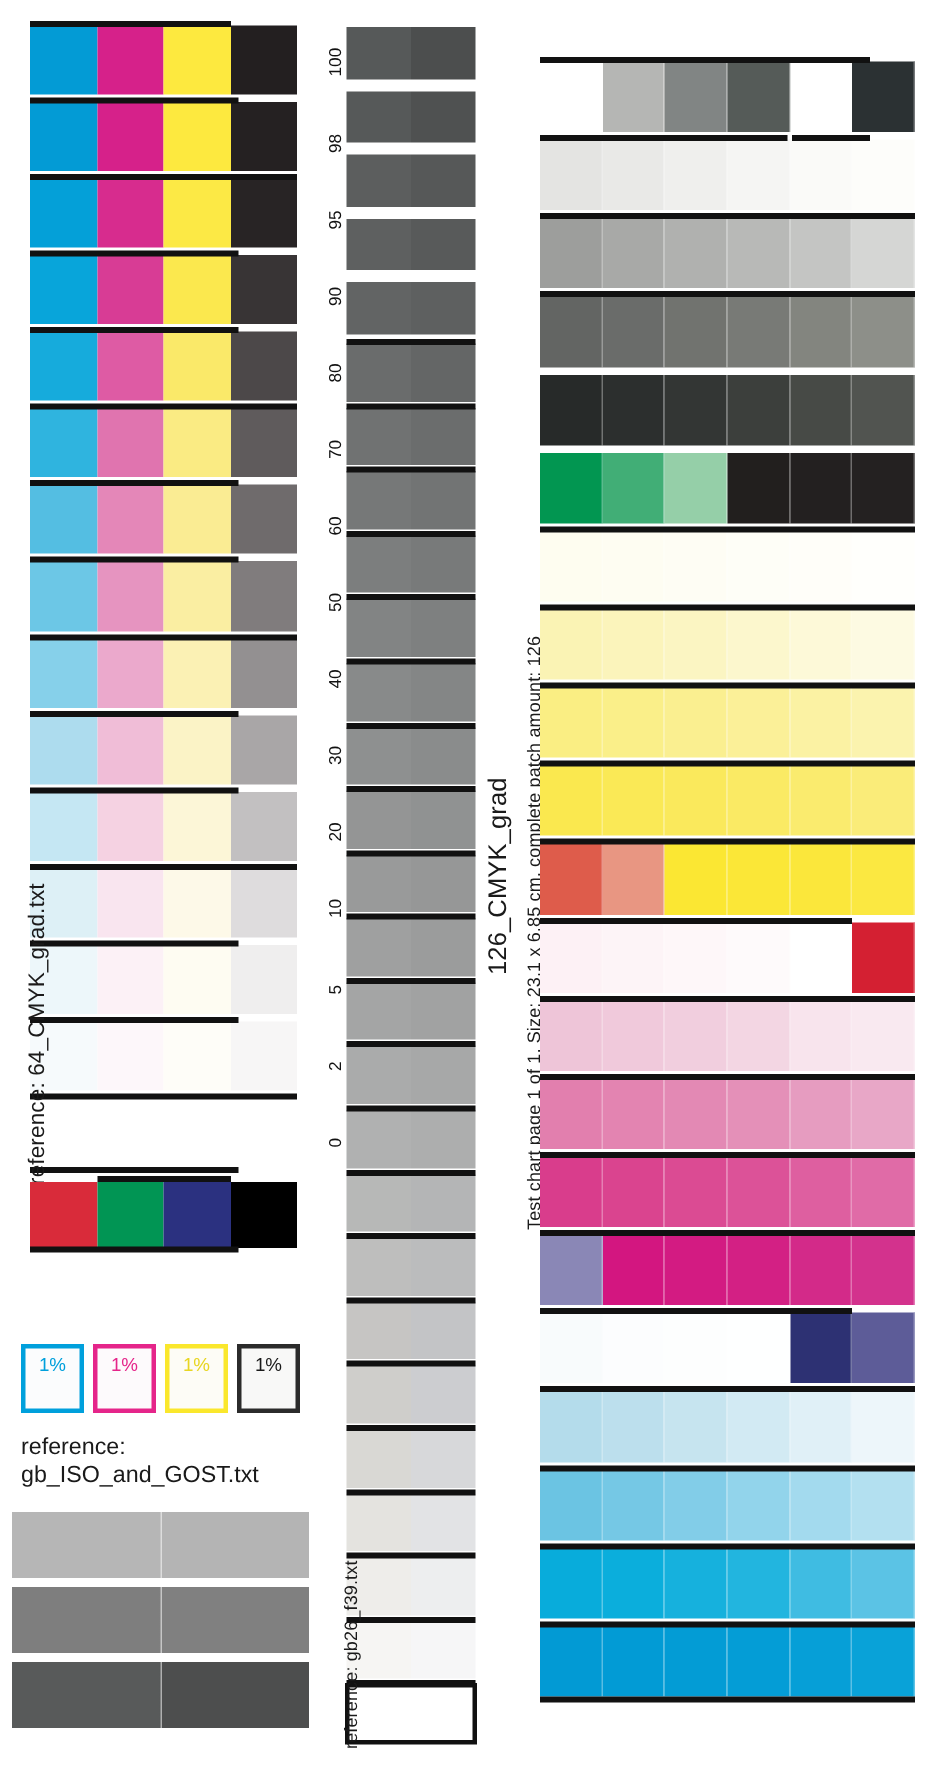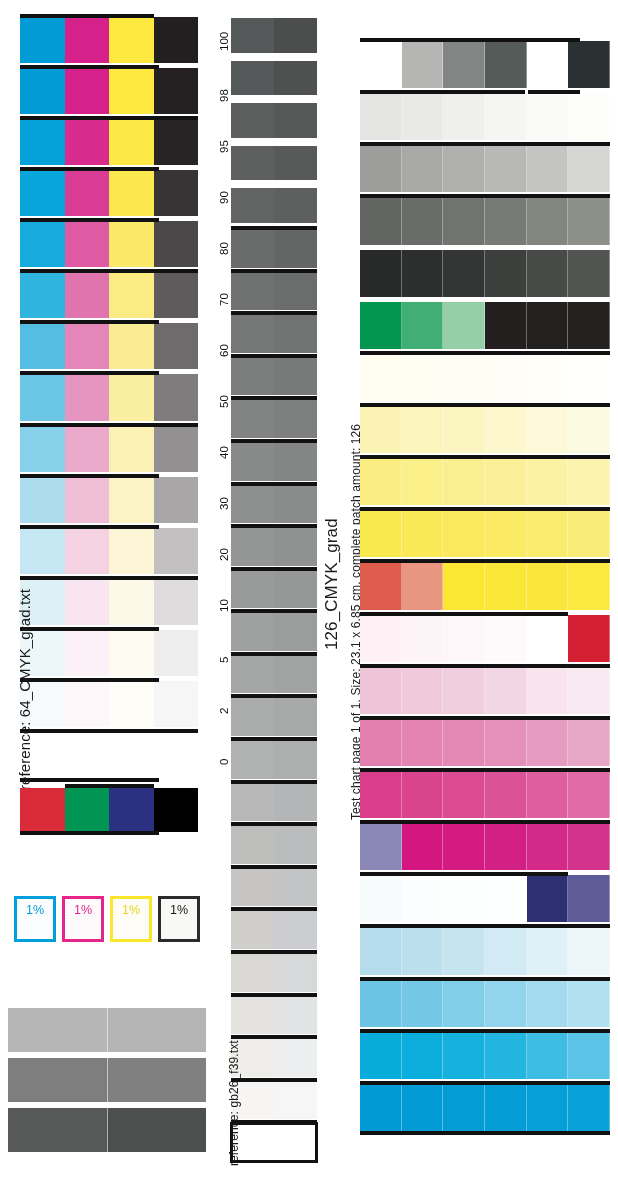--- a/index.html
+++ b/index.html
@@ -206,20 +206,22 @@
     </div>
     <div class="pct-box" style="border-color: rgb(250, 231, 44); color: rgb(232, 214, 34); background: rgb(253, 252, 246);">
       <span>1%</span>
     </div>
     <div class="pct-box" style="border-color: rgb(43, 43, 43); color: rgb(26, 26, 26); background: rgb(248, 248, 247);">
       <span>1%</span>
     </div>
   </div>
 
 <div class="ref-text" style="left:14px;top:955px;width:200px;">
+  <div>reference:</div>
+  <div>gb_ISO_and_GOST.txt</div>
 </div>
 
 <div id="wedges">
     <div class="wedge" style="top: 1008px; background: linear-gradient(90deg, rgb(182, 182, 182) 0%, rgb(182, 182, 182) 49.6%, rgb(180, 180, 180) 50.4%, rgb(180, 180, 180) 100%);">
       <div class="split" style="left: 49.8%;"></div>
     </div>
     <div class="wedge" style="top: 1058px; background: linear-gradient(90deg, rgb(126, 126, 126) 0%, rgb(126, 126, 126) 49.6%, rgb(128, 128, 128) 50.4%, rgb(128, 128, 128) 100%);">
       <div class="split" style="left: 49.8%;"></div>
     </div>
     <div class="wedge" style="top: 1108px; background: linear-gradient(90deg, rgb(88, 90, 90) 0%, rgb(88, 90, 90) 49.6%, rgb(77, 78, 78) 50.4%, rgb(77, 78, 78) 100%);">

